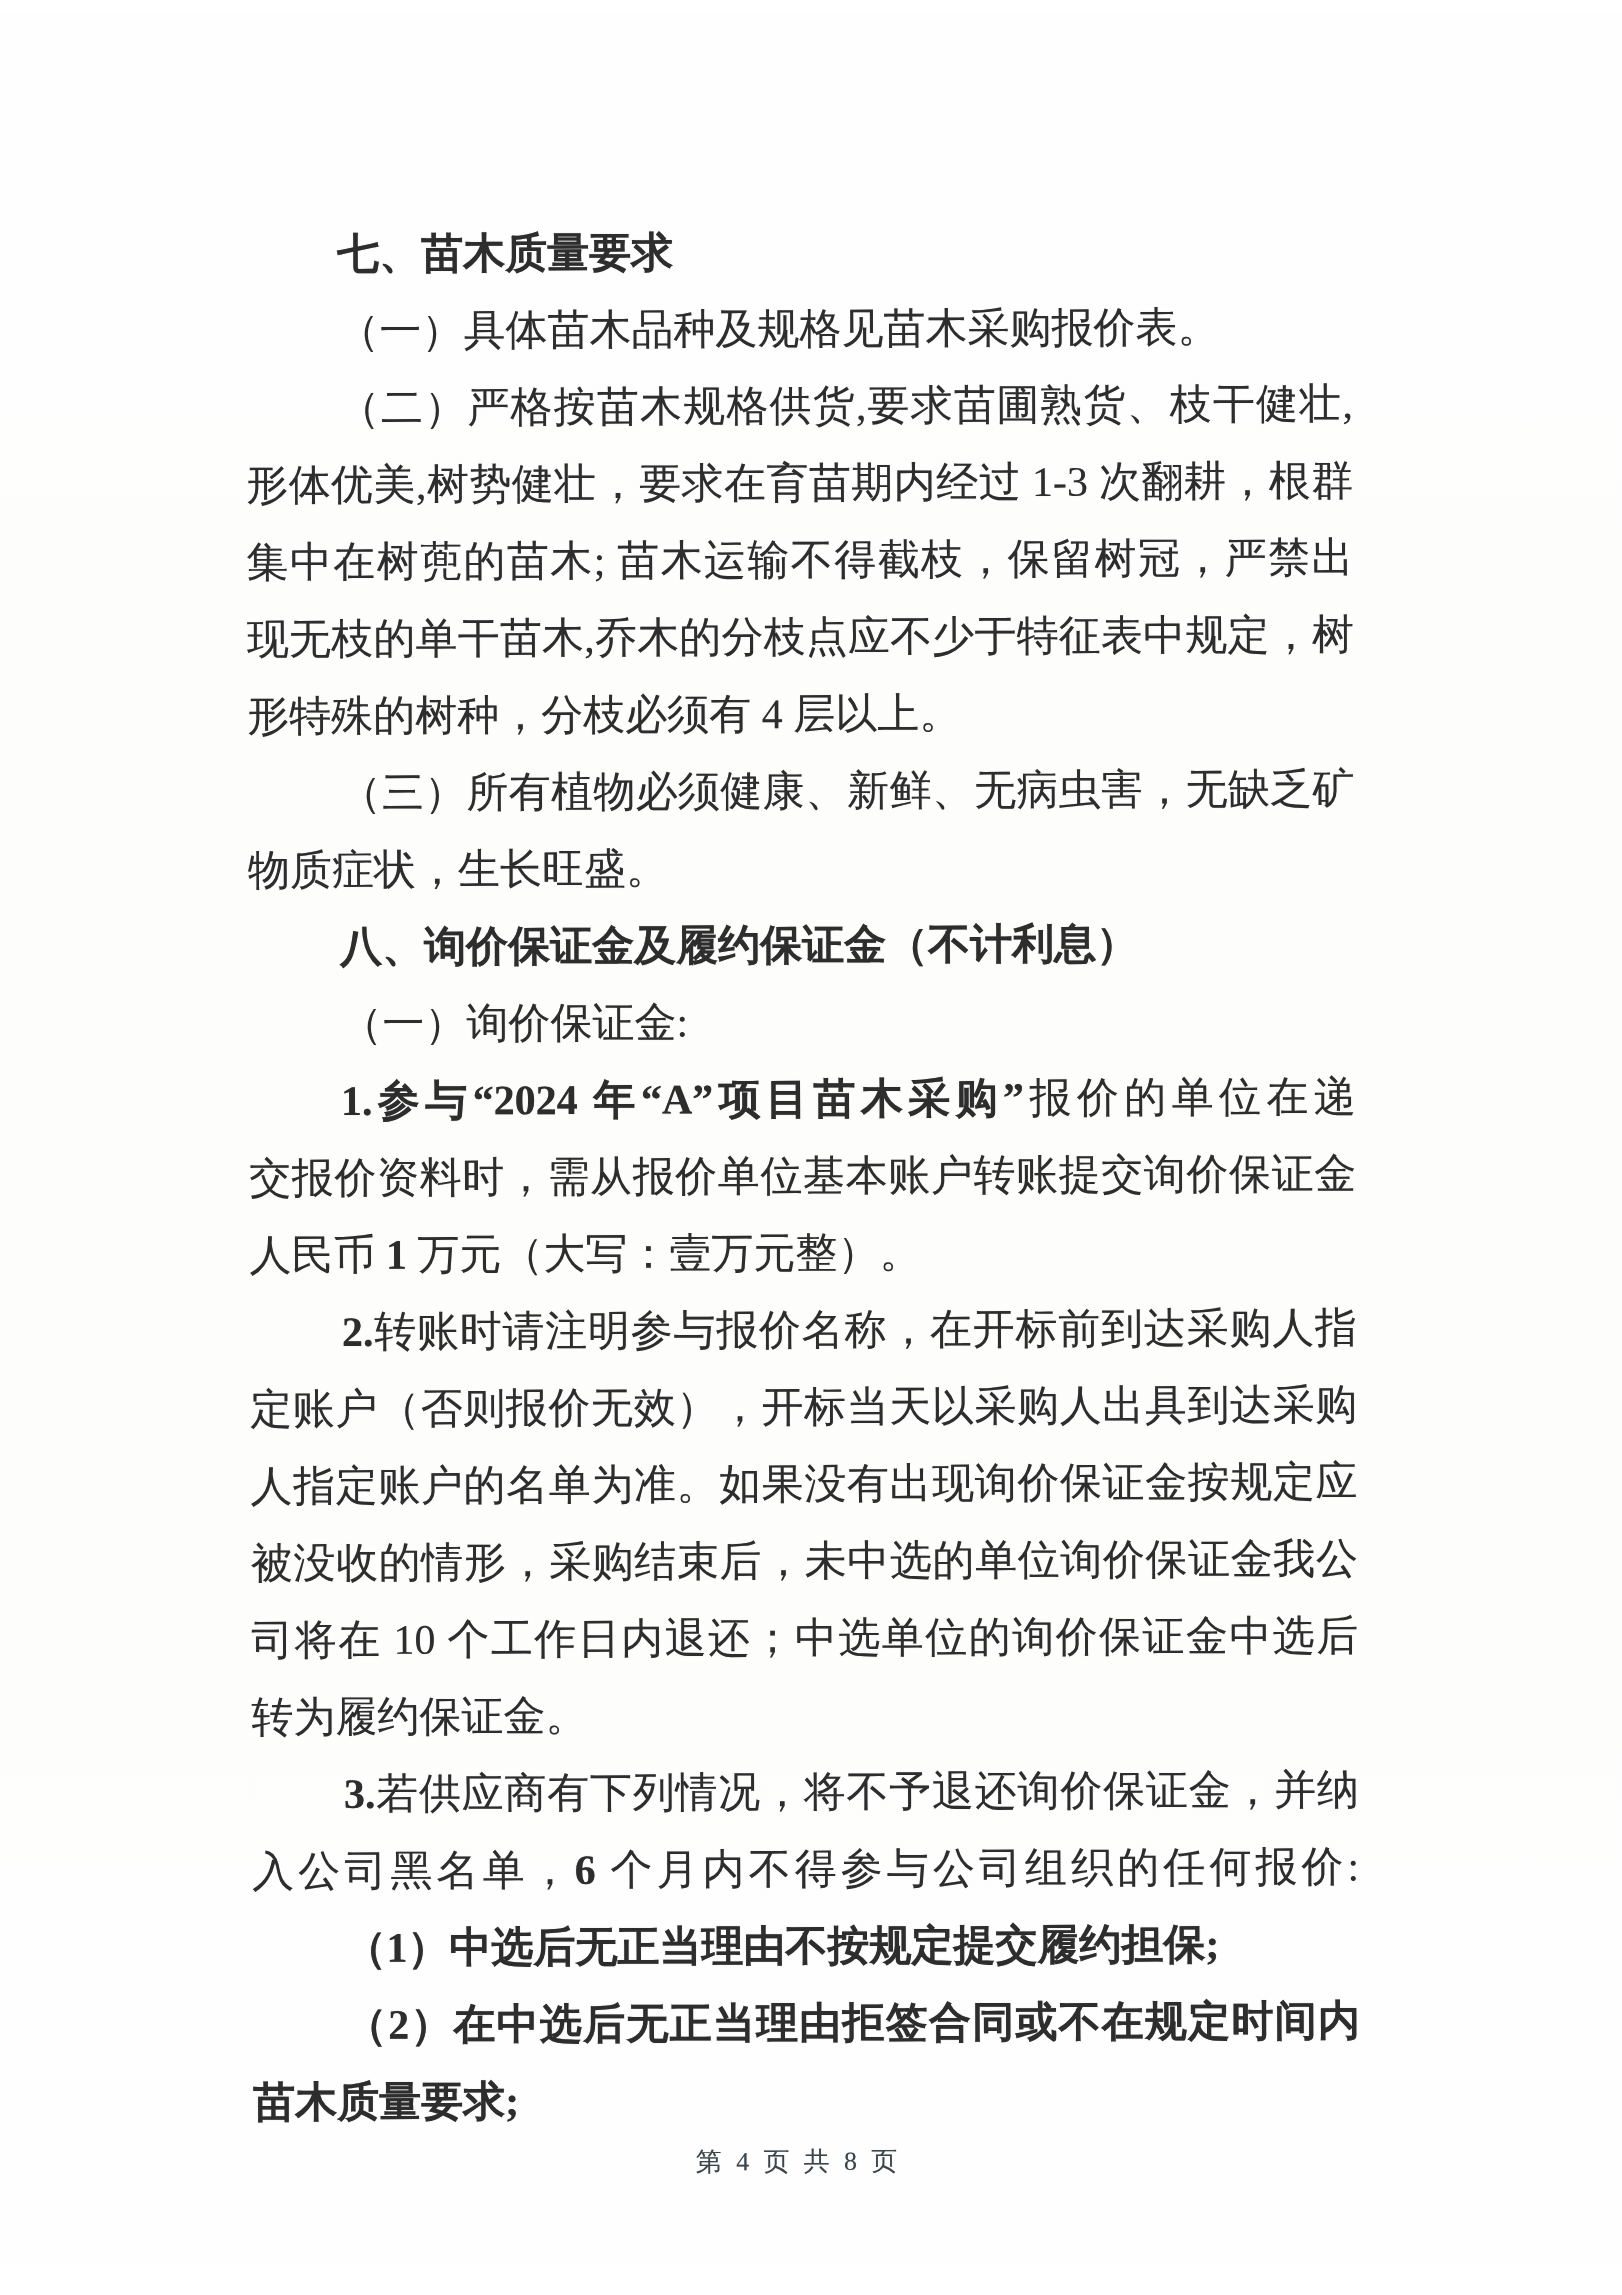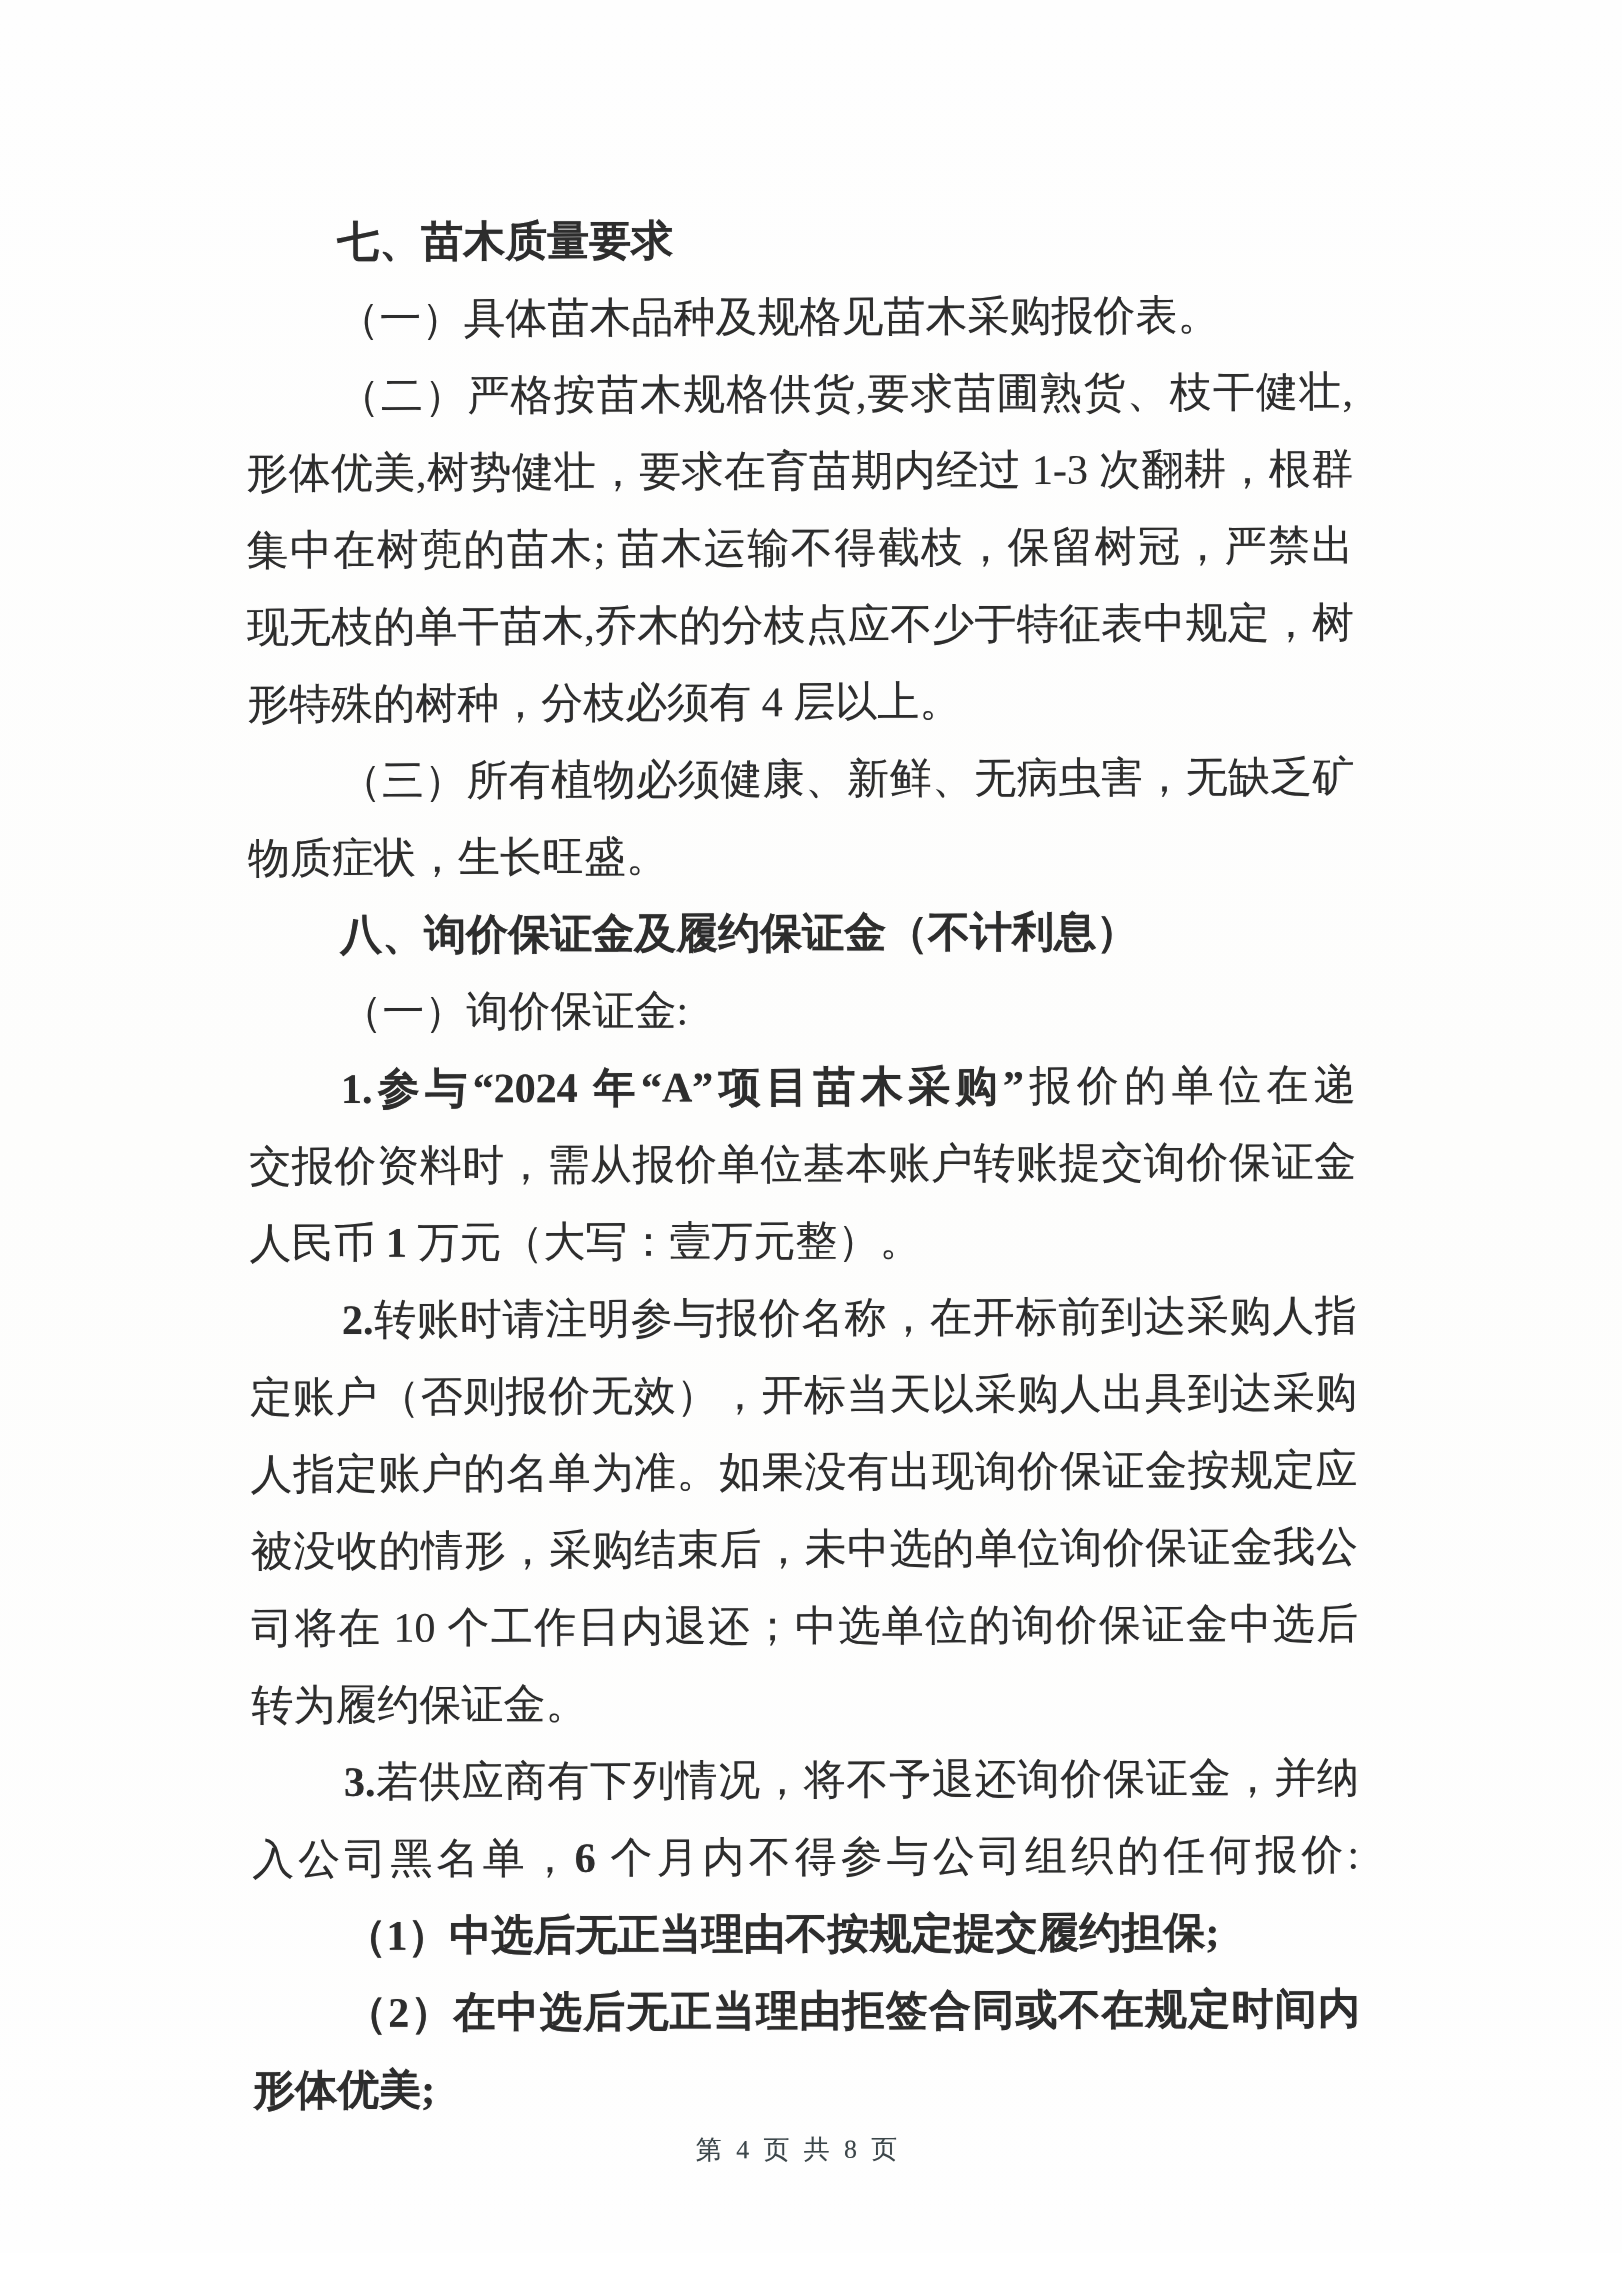--- a/index.html
+++ b/index.html
@@ -9,21 +9,21 @@
   }
   body {
     width: 1623px;
     height: 2295px;
     position: relative;
     overflow: hidden;
     font-family: "Liberation Serif", "DejaVu Serif", serif;
   }
   .page {
     position: absolute;
-    left: 0; top: 0;
+    left: 0; top: 12px;
     width: 1623px;
     height: 2253px;
     background: linear-gradient(180deg, #fefefe 0%, #fdfdfc 50%, #fefefe 100%);
   }
   .doc {
     position: absolute;
     left: 245px;
     top: 202px;
     width: 1107px;
     transform: rotate(-0.25deg);
@@ -89,19 +89,19 @@
       <div class="line indent fill"><span class="run bold">2.</span><span class="run">转账时请注明参与报价名称，在开标前到达采购人指</span></div>
       <div class="line fill"><span class="run">定账户（否则报价无效），开标当天以采购人出具到达采购</span></div>
       <div class="line fill"><span class="run">人指定账户的名单为准。如果没有出现询价保证金按规定应</span></div>
       <div class="line fill"><span class="run">被没收的情形，采购结束后，未中选的单位询价保证金我公</span></div>
       <div class="line fill"><span class="run">司将在 10 个工作日内退还；中选单位的询价保证金中选后</span></div>
       <div class="line"><span class="run">转为履约保证金。</span></div>
       <div class="line indent fill"><span class="run bold">3.</span><span class="run">若供应商有下列情况，将不予退还询价保证金，并纳</span></div>
       <div class="line fill"><span class="run">入公司黑名单，</span><span class="run bold">6</span><span class="run"> 个月内不得参与公司组织的任何报价:</span></div>
       <div class="line indent"><span class="run bold">（1）中选后无正当理由不按规定提交履约担保;</span></div>
       <div class="line indent fill"><span class="run bold">（2）在中选后无正当理由拒签合同或不在规定时间内</span></div>
-      <div class="line"><span class="run bold">形体优美;</span></div>
+      <div class="line"><span class="run bold">苗木质量要求;</span></div>
     </div>
   <div class="footer">
     <span>第 4 页 共 8 页</span>
   </div>
 </div>
 
 
 </body></html>

